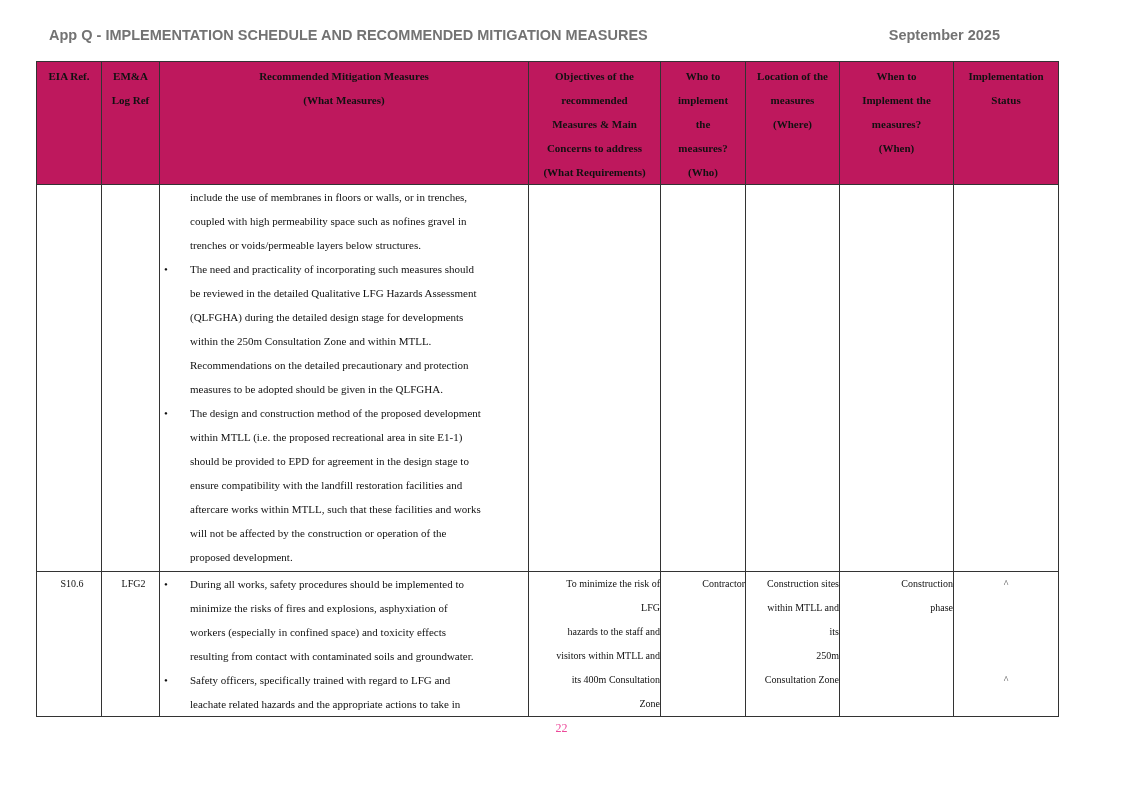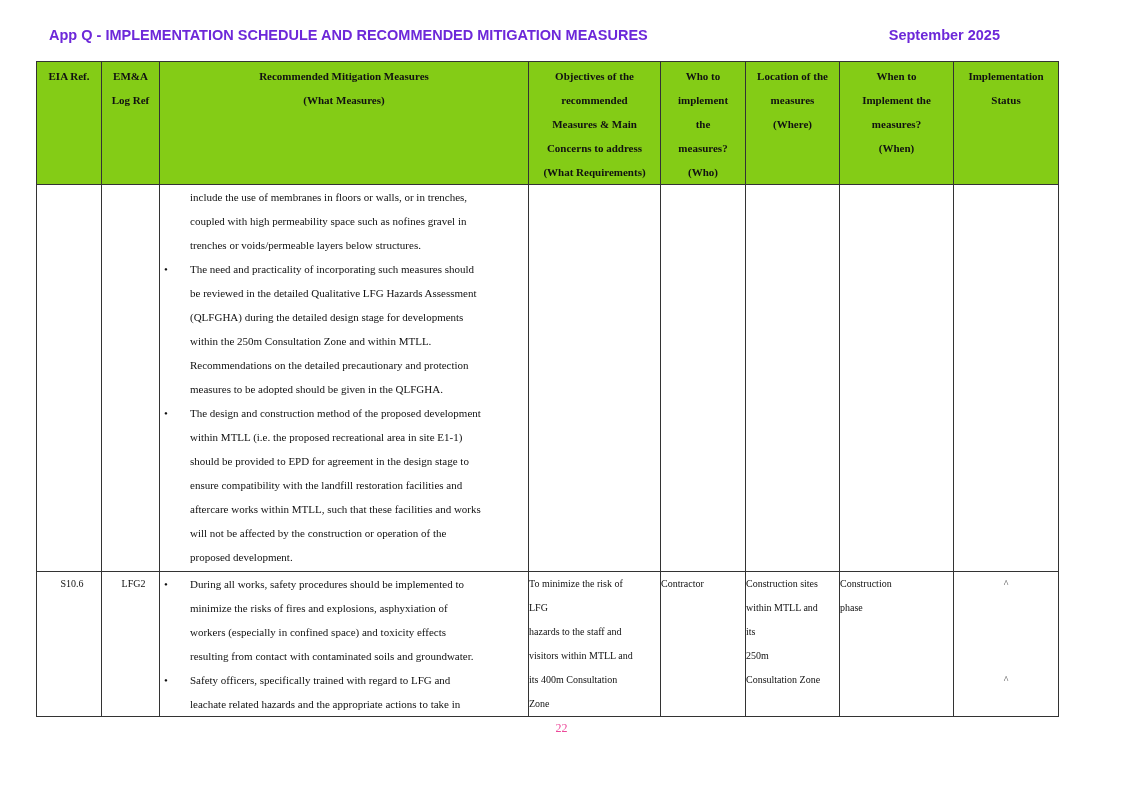--- a/index.html
+++ b/index.html
@@ -1,40 +1,40 @@
 <!DOCTYPE html>
 <html><head>
 <meta charset="utf-8">
 <style>
   html, body { margin: 0; padding: 0; background: #ffffff; }
   body { width: 1123px; height: 794px; position: relative; overflow: hidden; }
   .doc-header {
     position: absolute; left: 49px; top: 27px; width: 963px; height: 20px;
-    font-family: "Liberation Sans", sans-serif; font-weight: bold; font-size: 14.5px; color: #6d28d9;
+    font-family: "Liberation Sans", sans-serif; font-weight: bold; font-size: 14.5px; color: #737373;
   }
   .doc-header .title { position: absolute; left: 0; top: 0; white-space: nowrap; }
   .doc-header .date { position: absolute; right: 12px; top: 0; white-space: nowrap; }
 
   table.sched {
     position: absolute; left: 36px; top: 61px;
     border-collapse: collapse; table-layout: fixed;
     width: 1022px;
     font-family: "Liberation Serif", serif; color: #111;
   }
   table.sched th, table.sched td {
     border: 1.5px solid #333; vertical-align: top; padding: 0;
   }
   table.sched th {
-    background: #84cc16; font-weight: bold; font-size: 11px;
+    background: #be185d; font-weight: bold; font-size: 11px;
     line-height: 24px; text-align: center; padding-top: 2px; height: 118px;
   }
   .cont td { height: 386px; }
   .row2 td { height: 140px; }
   .small { font-size: 10px; line-height: 24px; text-align: center; }
-  .center { text-align: left; margin-top: 40px; }
+  .center { text-align: right; margin-top: 40px; }
   .pad-l { padding-left: 6px !important; }
   .measures { padding: 2px 10px 0 8px; }
   .measure-line { position: relative; padding-left: 30px; font-size: 11px; line-height: 24px; white-space: nowrap; }
   .bullet { position: absolute; left: 4px; top: 0; font-size: 11px; }
   .page-num {
     position: absolute; left: 0; width: 1123px; top: 721px; text-align: center;
     font-family: "Liberation Serif", serif; font-size: 12px; color: #ec4899;
   }
   .status-mark { display: block; text-align: center; font-size: 10px; line-height: 24px; color: #444; }
 </style>

